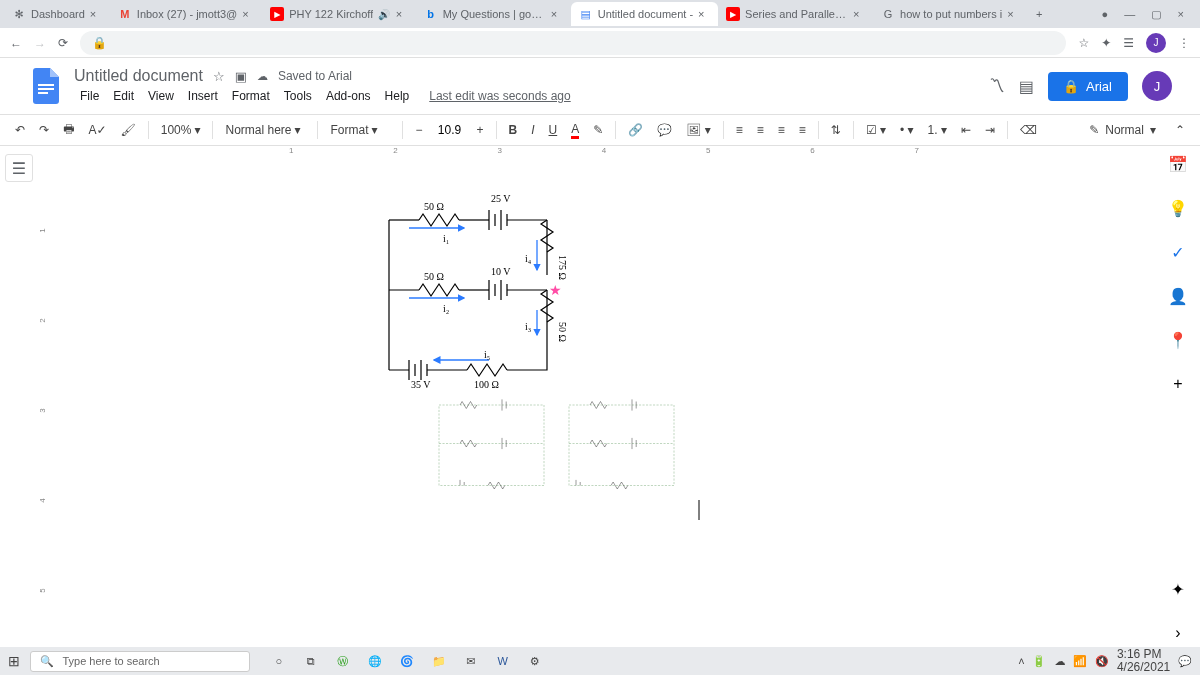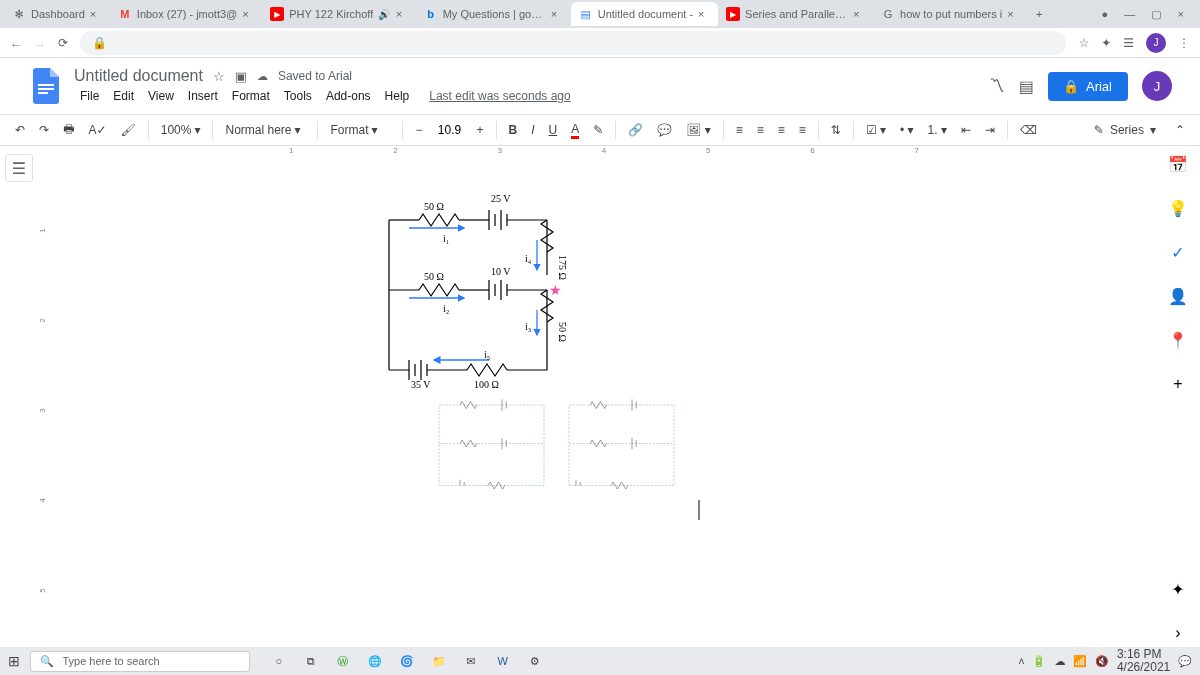--- a/index.html
+++ b/index.html
@@ -203,21 +203,21 @@
   <span class="tb-sep"></span>
   <span class="tb-btn">⇅</span>
   <span class="tb-sep"></span>
   <span class="tb-btn">☑ ▾</span>
   <span class="tb-btn">• ▾</span>
   <span class="tb-btn">1. ▾</span>
   <span class="tb-btn">⇤</span>
   <span class="tb-btn">⇥</span>
   <span class="tb-sep"></span>
   <span class="tb-btn">⌫</span>
-  <div class="editing-chip">✎ <span>Series</span> ▾</div>
+  <div class="editing-chip">✎ <span>Normal</span> ▾</div>
   <span class="tb-btn">⌃</span>
 </div>
 
 <div class="canvas-area">
   <div class="left-rail">
     <div class="outline-btn">☰</div>
   </div>
   <div class="vruler">
     <span style="top:80px">1</span>
     <span style="top:170px">2</span>

